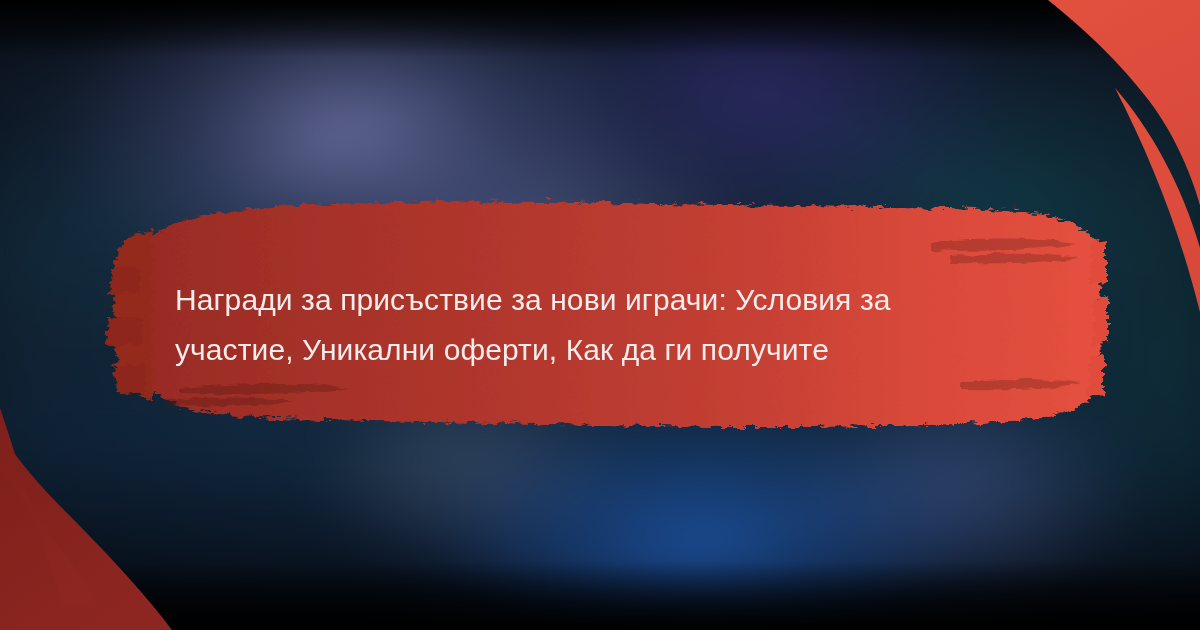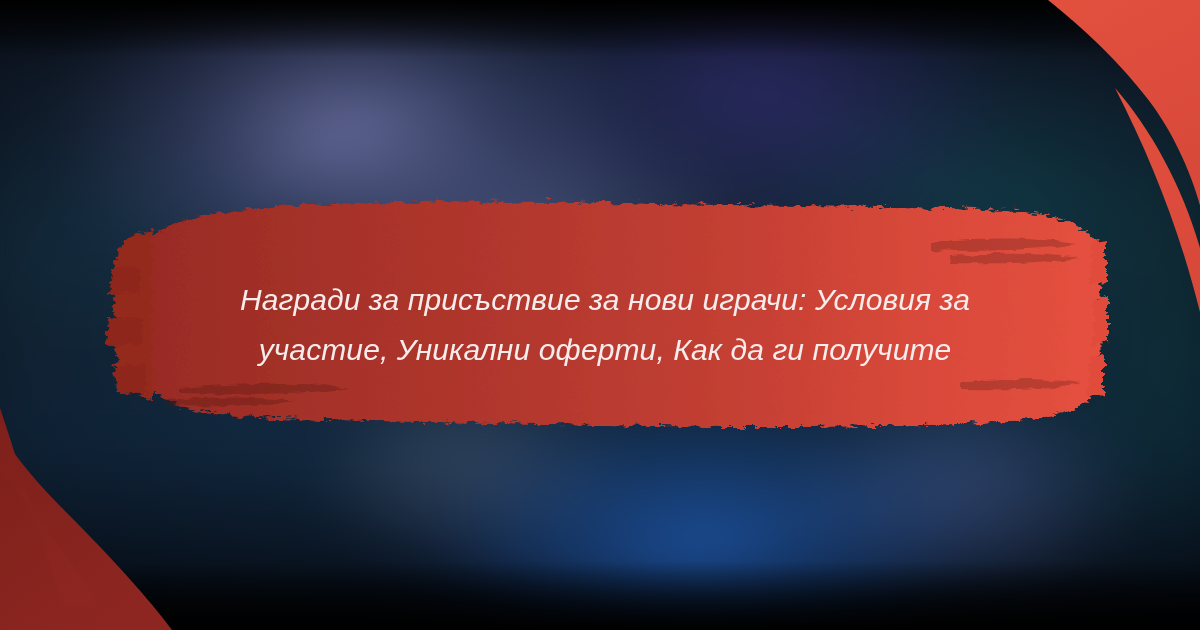--- a/index.html
+++ b/index.html
@@ -71,29 +71,28 @@
     width: 1200px;
     height: 630px;
   }
 
   
   .headline {
     position: absolute;
     left: 175px;
     top: 275px;
     width: 860px;
-    text-align: center;
+    text-align: left;
     color: #f7ecec;
     font-size: 30px;
     line-height: 50px;
     font-weight: 400;
     letter-spacing: 0.1px;
     white-space: pre-line;
     text-rendering: optimizeLegibility;
-    font-style: italic;
   }
 </style>
 </head>
 <body>
 
 <div id="og-card">
 
   <div class="bg-layer">
     <div class="bg-base"></div>
     <div class="bg-vignette"></div>

